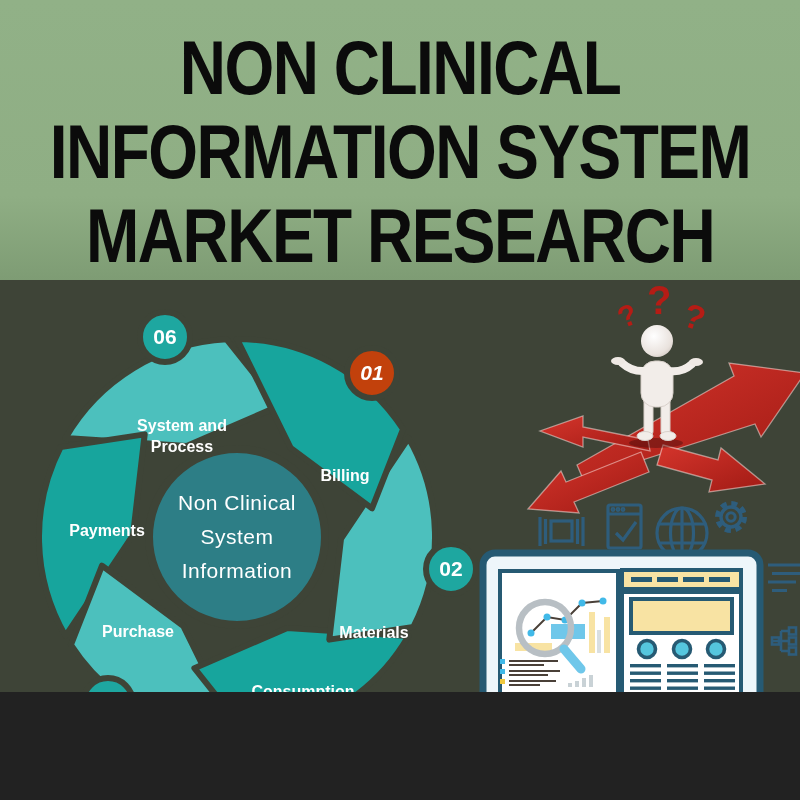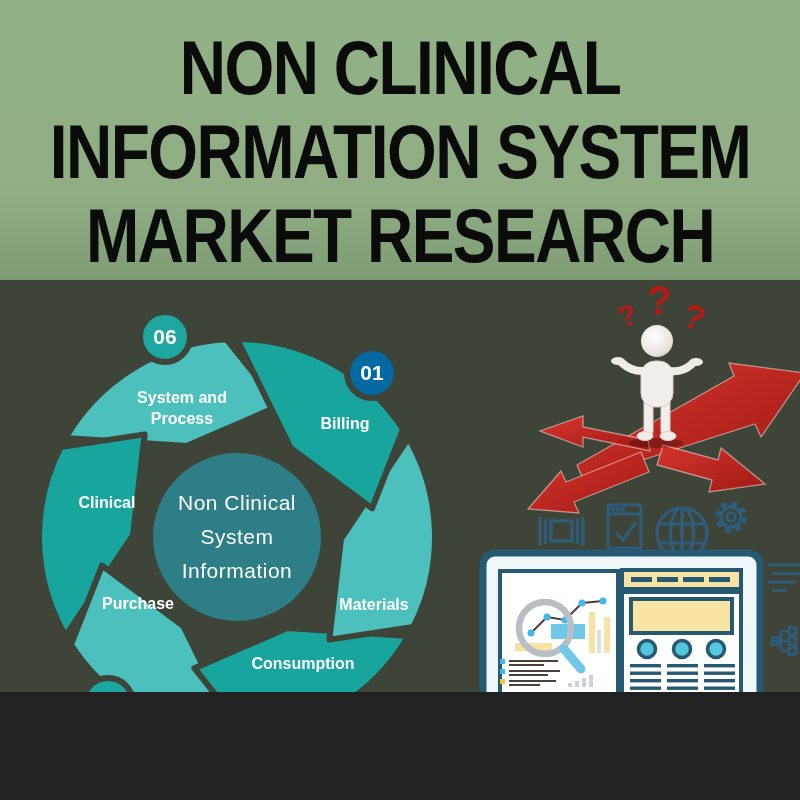--- a/index.html
+++ b/index.html
@@ -9,24 +9,24 @@
           background:linear-gradient(#91B187,#8FAE84 70%,#7E9C74);}
   .header-title{position:absolute;left:0;top:26px;width:800px;text-align:center;
           color:#0b0b0b;font-weight:bold;font-size:64px;line-height:70px;letter-spacing:-1.5px;
           transform:scaleY(1.2);transform-origin:top center;white-space:nowrap;}
   .art{position:absolute;left:0;top:0;width:800px;height:800px;}
   .footer-strip{position:absolute;left:0;top:793px;width:800px;height:7px;background:#9CB58F;}
   
   .badge{position:absolute;width:56px;height:56px;border-radius:50%;border:6px solid #3E4437;
          box-sizing:border-box;display:flex;align-items:center;justify-content:center;
          color:#fff;font-weight:bold;font-size:21px;}
-  .badge.light{background:#0369a1;}
+  .badge.light{background:#c2410c;font-style:italic;}
   .badge.dark{background:#1EA7A0;}
   .seg-label{position:absolute;color:#fff;font-weight:bold;font-size:16px;
-         transform:translate(-50%,-50%);white-space:nowrap;text-align:center;}
+         transform:translate(-50%,-50%);white-space:nowrap;text-align:center;margin-top:28px;}
   .seg-label.wrap{white-space:normal;width:140px;line-height:21px;}
   .center-label{position:absolute;left:157px;top:486px;width:160px;text-align:center;
          color:#fff;font-size:21px;line-height:34px;font-weight:400;letter-spacing:.5px;}
 </style>
 </head>
 <body>
 
 <div class="stage">
 
   <div class="header">
@@ -227,31 +227,34 @@
 
   <div class="center-label">
     <div>Non Clinical</div>
     <div>System</div>
     <div>Information</div>
   </div>
 
   <div class="badge light" style="left:344px;top:345px;">
     <span>01</span>
     </div>
+  <div class="badge dark" style="left:423px;top:541px;">
+    <span>02</span>
+    </div>
   <div class="badge light" style="left:289px;top:706px;">
     <span>03</span>
     </div>
   <div class="badge dark" style="left:80px;top:675px;">
     <span>08</span>
     </div>
   <div class="badge dark" style="left:137px;top:309px;">
     <span>06</span>
     </div>
 
-  <div class="seg-label" style="left:345px;top:424px;">Billing</div>
+  <div class="seg-label" style="left:345px;top:448px;">Billing</div>
   <div class="seg-label" style="left:374px;top:605px;">Materials</div>
   <div class="seg-label" style="left:303px;top:664px;">Consumption</div>
   <div class="seg-label" style="left:138px;top:604px;">Purchase</div>
-  <div class="seg-label" style="left:107px;top:503px;">Clinical</div>
+  <div class="seg-label" style="left:107px;top:503px;">Payments</div>
   <div class="seg-label wrap" style="left:182px;top:408px;">System and Process</div>
 
   <div class="footer-strip"></div>
 </div>
 
 </body></html>

